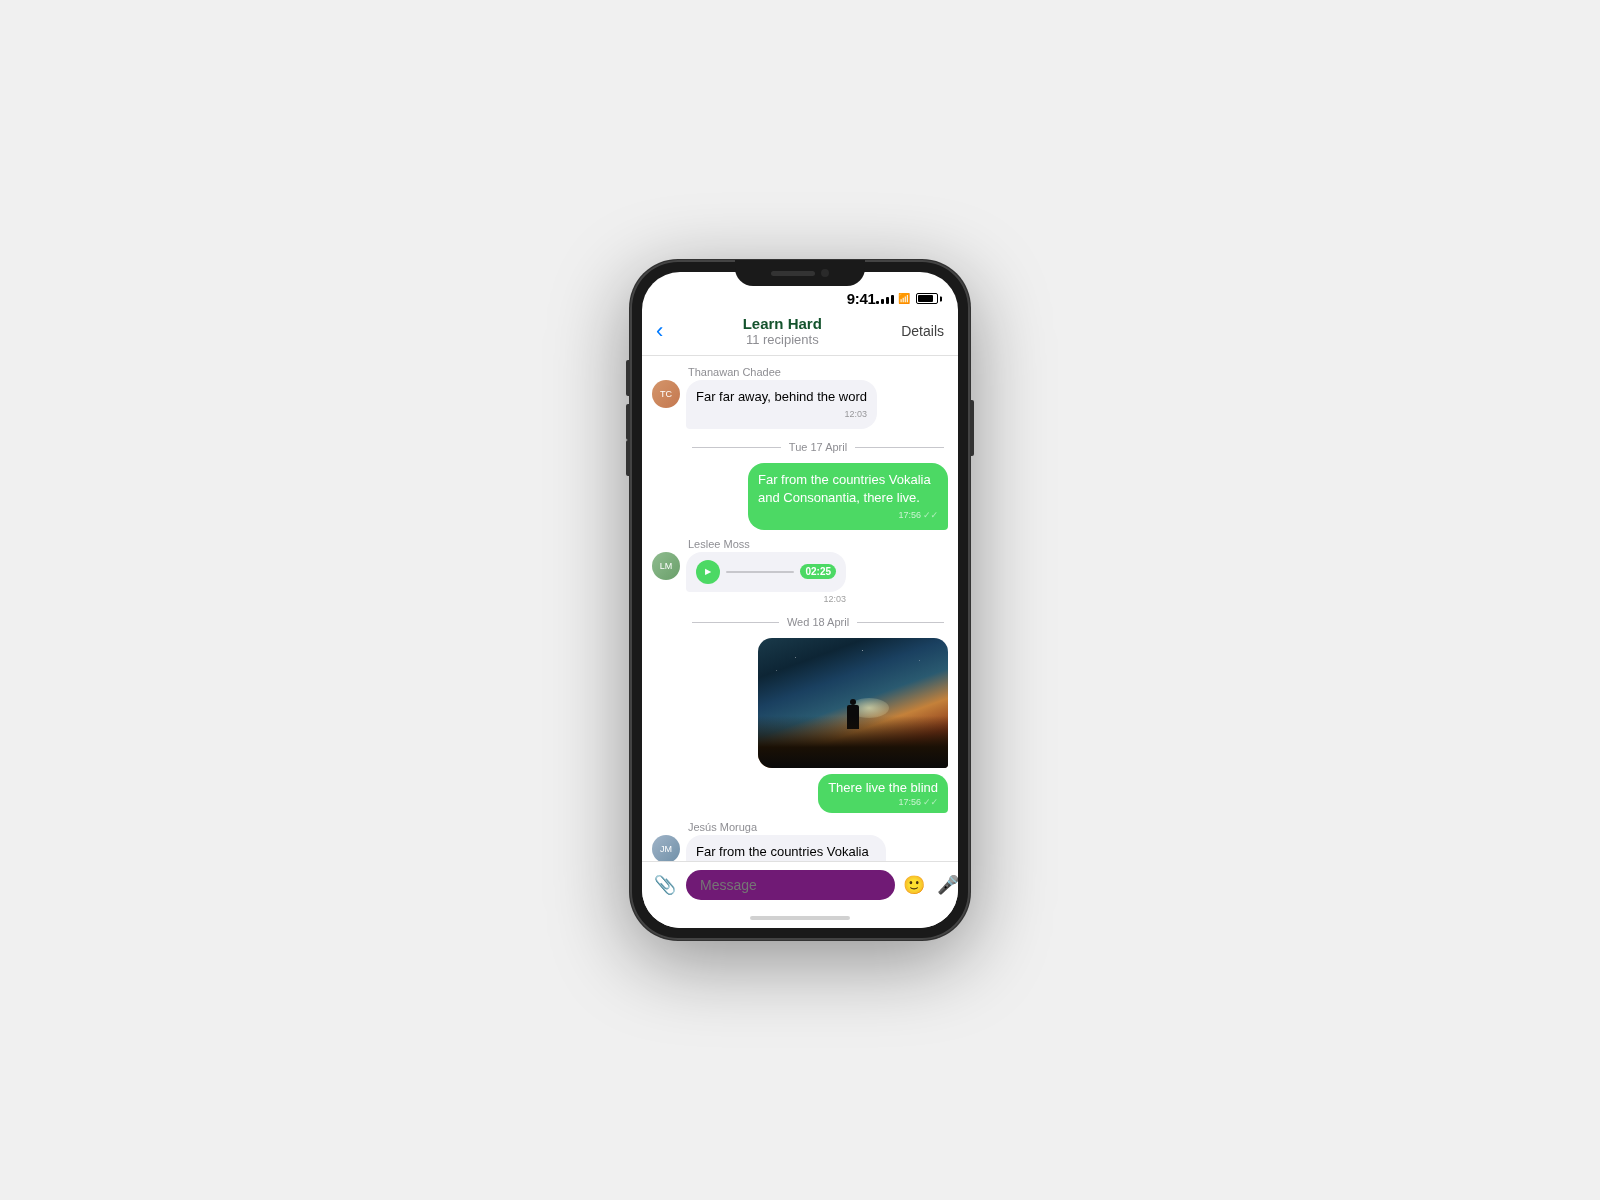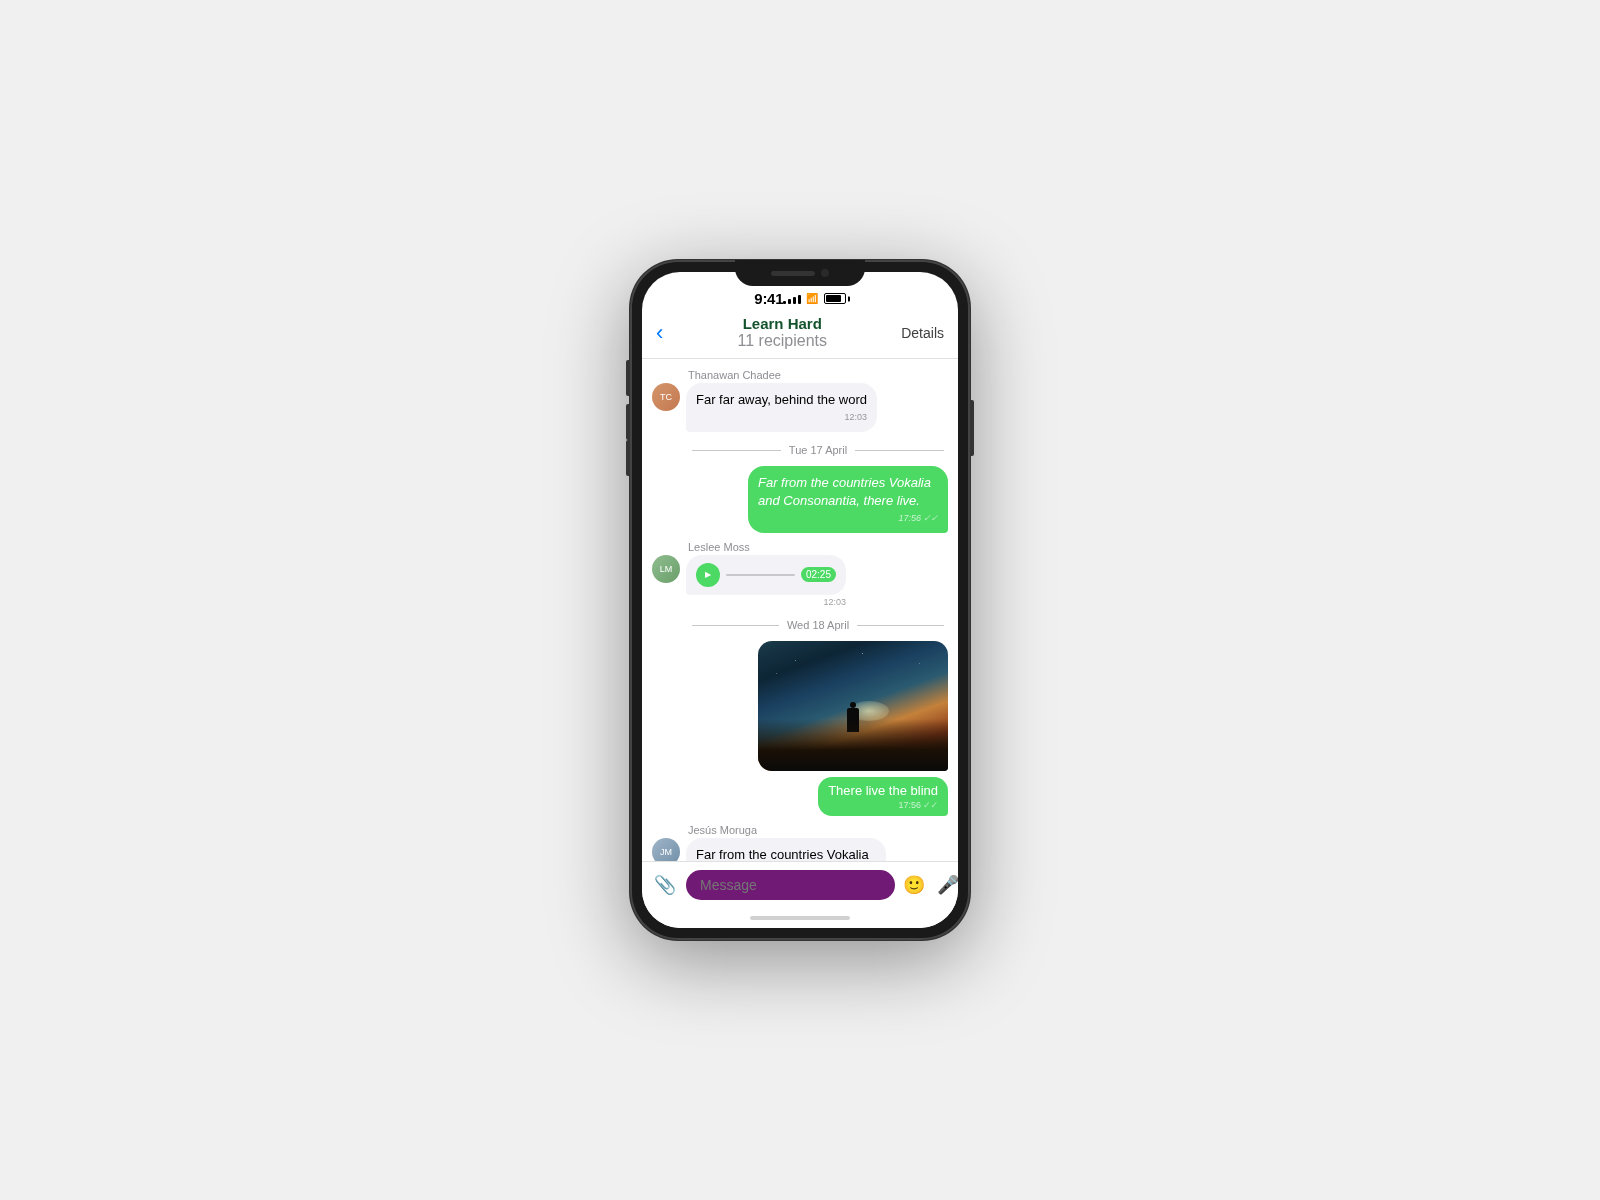--- a/index.html
+++ b/index.html
@@ -95,21 +95,21 @@
     .notch-camera {
       width: 8px;
       height: 8px;
       background: #2a2a2a;
       border-radius: 50%;
     }
 
     
     .status-bar {
       display: flex;
-      justify-content: center;
+      justify-content: flex-end;
       align-items: center;
       padding: 14px 20px 4px;
       font-size: 12px;
       font-weight: 600;
       color: #000;
       flex-shrink: 0;
       margin-top: 4px;
     }
 
     .status-time {
@@ -191,21 +191,21 @@
       margin: 0 8px;
     }
 
     .header-title {
       font-size: 15px;
       font-weight: 600;
       color: #14532d;
     }
 
     .header-subtitle {
-      font-size: 16px;
+      font-size: 13px;
       color: #8e8e93;
     }
 
     .details-btn {
       font-size: 14px;
       color: #404040;
       cursor: pointer;
       font-weight: 400;
     }
 
@@ -367,20 +367,21 @@
       background: #c7c7cc;
       border-radius: 1px;
     }
 
     .voice-duration {
       font-size: 10px;
       background: #4cd964;
       color: #fff;
       padding: 2px 5px;
       border-radius: 8px;
+      font-weight: bold;
     }
 
     
     .image-bubble {
       width: 190px;
       border-radius: 14px;
       border-bottom-right-radius: 4px;
       overflow: hidden;
       margin-left: auto;
     }
@@ -573,21 +574,21 @@
           </div>
         </div>
 
         <div class="date-divider">
           <div class="divider-line"></div>
           <span class="divider-text">Tue 17 April</span>
           <div class="divider-line"></div>
         </div>
 
         <div class="outgoing-group">
-          <div class="bubble outgoing-bubble" style="max-width:200px;font-style:italic;">
+          <div class="bubble outgoing-bubble" style="max-width:200px;">
             <span>Far from the countries Vokalia and Consonantia, there live.</span>
             <div class="bubble-time outgoing-time">
               17:56 <span class="checkmarks">✓✓</span>
             </div>
           </div>
         </div>
 
         <div class="message-row incoming">
           <div class="avatar">
             <div class="avatar-img avatar-img2" style="font-size:9px;color:#fff;display:flex;align-items:center;justify-content:center;">LM</div>

